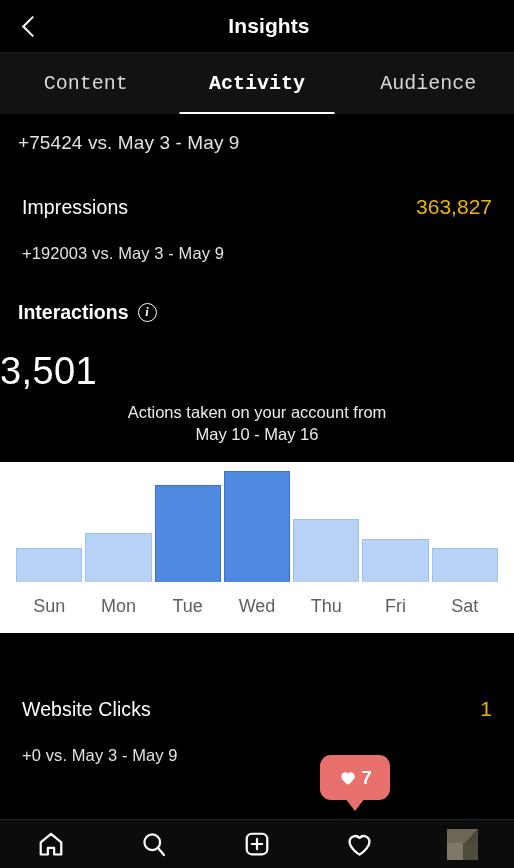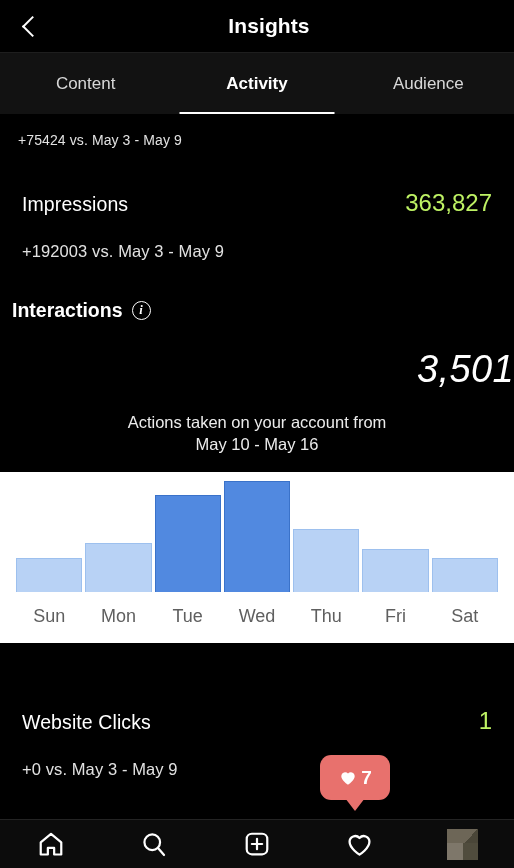--- a/index.html
+++ b/index.html
@@ -73,23 +73,24 @@
     display: flex;
     align-items: stretch;
     border-bottom: 1px solid #000;
   }
   .tab {
     flex: 1 1 0;
     display: flex;
     align-items: center;
     justify-content: center;
     position: relative;
-    font-size: 17px;
+    font-size: 20px;
     color: #d8d8d8;
     cursor: pointer;
+    font-family: Liberation Mono, monospace;
   }
   .tab.active { color: #fff; font-weight: bold; }
   .tab.active::after {
     content: "";
     position: absolute;
     left: 50%;
     transform: translateX(-50%);
     bottom: 0;
     width: 155px;
     height: 2px;
@@ -112,44 +113,44 @@
     display: flex;
     align-items: baseline;
     justify-content: space-between;
   }
   .metric-name {
     font-size: 19.5px;
     color: #fff;
     letter-spacing: .1px;
   }
   .metric-value {
-    font-size: 24px;
-    color: #bef264;
+    font-size: 21px;
+    color: #eab308;
   }
   .metric-sub {
     font-size: 16.5px;
     color: #e2e2e2;
     margin-top: 25px;
     letter-spacing: .1px;
   }
 
   .partial-sub {
     padding: 0 18px;
-    font-size: 14px;
+    font-size: 19px;
     color: #e2e2e2;
     letter-spacing: .1px;
     margin-top: 17px;
   }
 
   .gap-1 { height: 41px; }
   .gap-2 { height: 38px; }
 
   
   .interactions-label {
-    padding: 0 12px;
+    padding: 0 18px;
     display: flex;
     align-items: center;
     gap: 9px;
   }
   .interactions-title {
     font-size: 19.5px;
     font-weight: bold;
     color: #fff;
   }
   .info-icon {
@@ -163,34 +164,33 @@
     font-size: 12.5px;
     font-weight: bold;
     font-style: italic;
     font-family: "Liberation Serif", serif;
     color: #fff;
     line-height: 1;
     cursor: pointer;
   }
 
   .big-number {
-    text-align: right;
+    text-align: left;
     font-size: 38px;
     font-weight: 300;
     color: #fff;
     margin-top: 26px;
     letter-spacing: .4px;
-    font-style: italic;
   }
   .big-caption {
     text-align: center;
     font-size: 16.5px;
     line-height: 1.35;
     color: #ececec;
-    margin-top: 20px;
+    margin-top: 8px;
   }
 
   
   .chart-card {
     background: #fff;
     height: 171px;
     margin-top: 16px;
     position: relative;
     display: flex;
     flex-direction: column;

